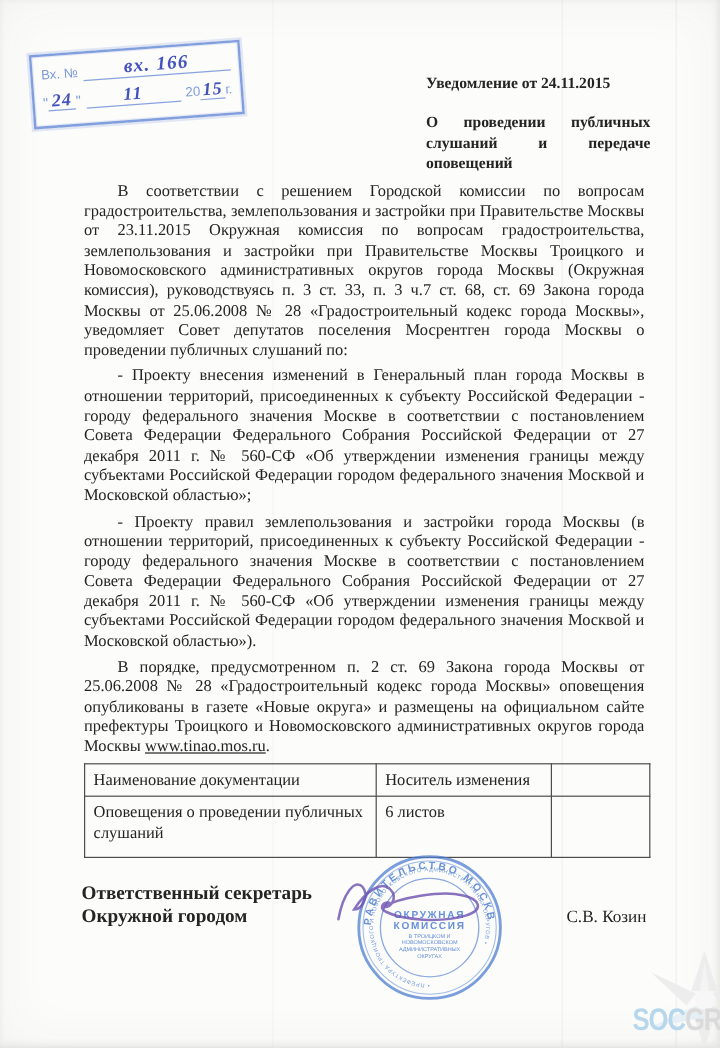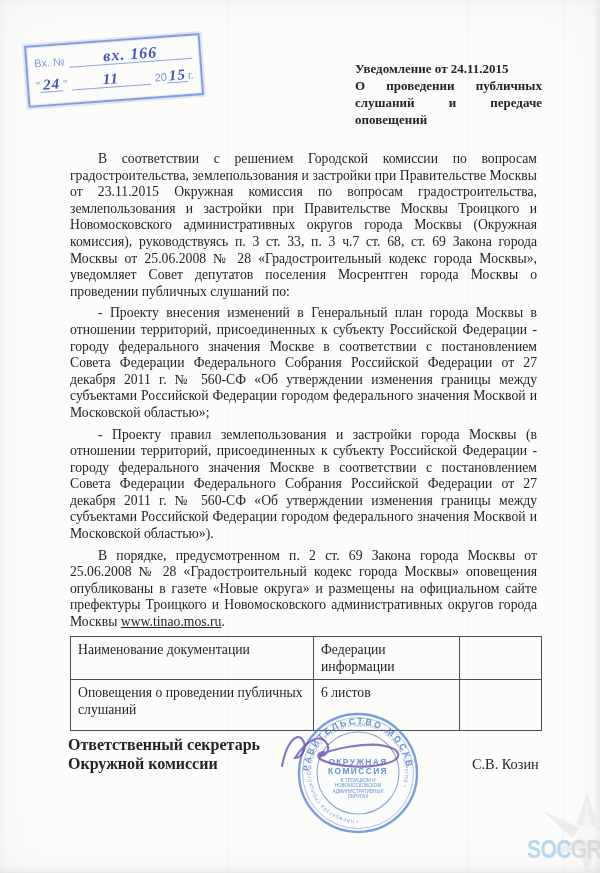--- a/index.html
+++ b/index.html
@@ -29,21 +29,21 @@
   .hw{font-family:"Liberation Serif",serif;font-style:italic;font-weight:bold;
       color:#4353be;font-size:15px;line-height:14px;letter-spacing:1px;}
   .hw.big{font-size:16px;}
   .in-q{color:#7d9bd8;font-size:12px;}
   .in-day{border-bottom:1.5px solid rgba(98,134,214,.75);padding:0 3px;}
   .in-year{border-bottom:1.5px solid rgba(98,134,214,.75);padding:0 2px;}
 
   
   .doc-header{position:absolute;left:355px;top:60px;width:187px;
     font-weight:bold;font-size:13px;line-height:17px;}
-  .doc-header .just{text-align:justify;}
+  .doc-header .just{text-align:justify;margin-top:16px;}
 
   
   .doc-body{position:absolute;left:65px;top:146px;width:477px;
     font-size:13.7px;line-height:16.6px;}
   .doc-body p{margin:5px;text-indent:28px;}
   .j{text-align:justify;}
   .url{text-decoration:underline;}
 
   
   table.att{border-collapse:collapse;margin:3px 0 16px 5px;table-layout:fixed;width:471px;}
@@ -112,35 +112,35 @@
 
     <table class="att">
       <colgroup>
           <col style="width:243px">
           <col style="width:146px">
           <col style="width:82px">
         </colgroup>
       <tbody>
           <tr>
         <th>Наименование документации</th>
-        <th>Федерации информации</th>
+        <th>Носитель изменения</th>
         <th></th>
       </tr>
       <tr>
         <td class="jcell">Оповещения о проведении публичных слушаний</td>
         <td>6 листов</td>
         <td></td>
       </tr>
     </tbody>
       </table>
   </div>
 
   <div class="sig-left">
     <div>Ответственный секретарь</div>
-    <div>Окружной комиссии</div>
+    <div>Окружной городом</div>
   </div>
   <div class="sig-name">С.В. Козин</div>
 
   <svg class="round-stamp" width="128" height="128" viewBox="0 0 128 128">
     <g fill="none" stroke="#4d7ed2">
       <circle cx="64" cy="64" r="59" stroke-width="2.4" opacity=".8"></circle>
       <circle cx="64" cy="64" r="55.5" stroke-width=".9" opacity=".55"></circle>
       <circle cx="64" cy="64" r="41" stroke-width="1.1" opacity=".7"></circle>
     </g>
     <defs>

